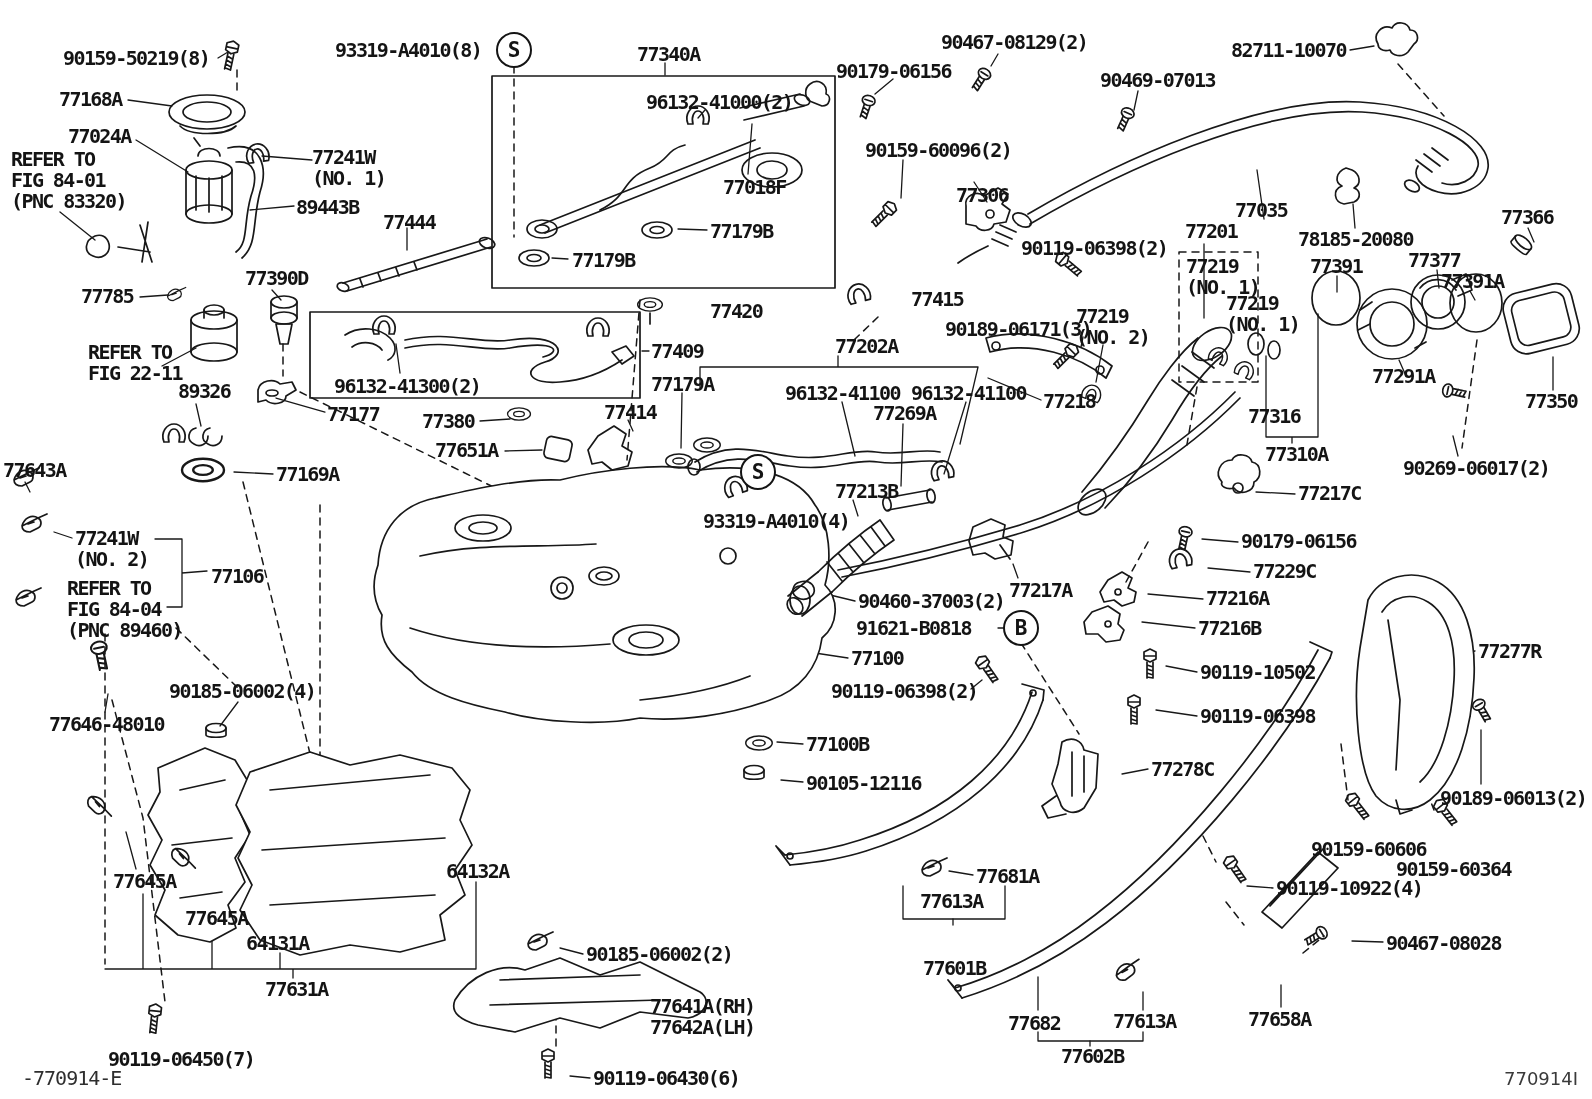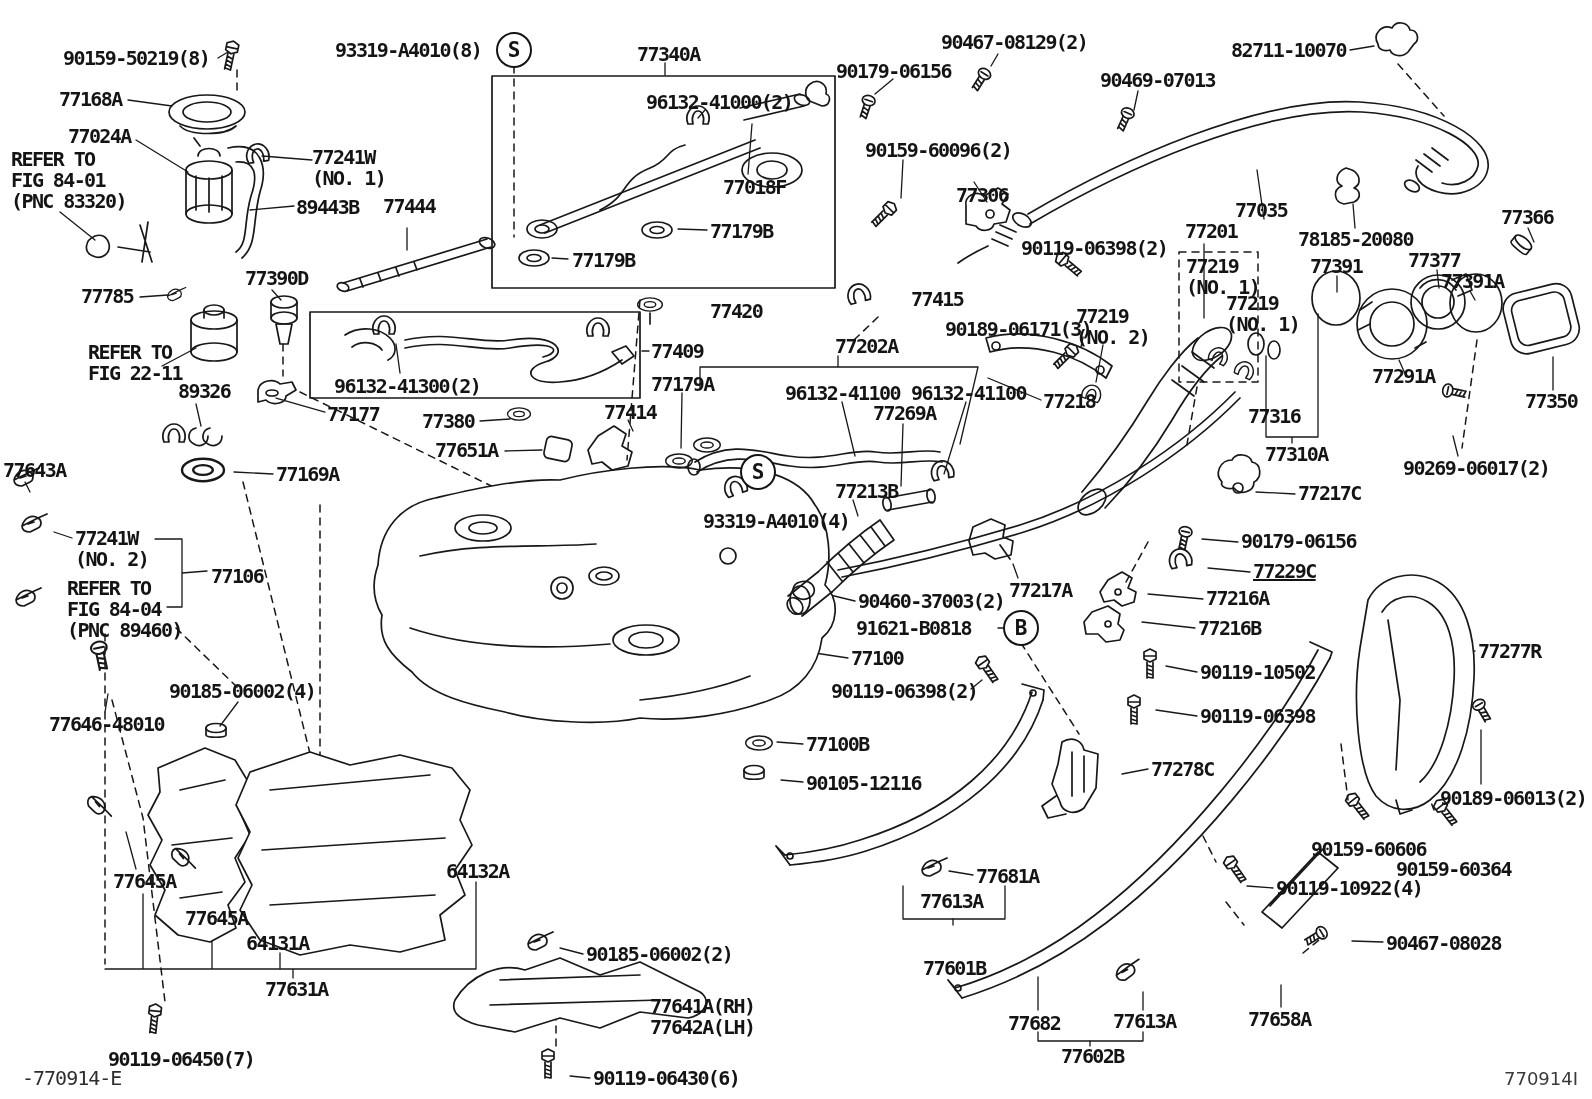--- a/index.html
+++ b/index.html
@@ -313,21 +313,21 @@
   <div id="labels">
       <div class="plabel" style="left: 63px; top: 48px;">90159-50219(8)</div>
       <div class="plabel" style="left: 59px; top: 89px;">77168A</div>
       <div class="plabel" style="left: 68px; top: 126px;">77024A</div>
       <div class="plabel" style="left: 11px; top: 149px;">REFER TO
 FIG 84-01
 (PNC 83320)</div>
       <div class="plabel" style="left: 312px; top: 147px;">77241W
 (NO. 1)</div>
       <div class="plabel" style="left: 296px; top: 197px;">89443B</div>
-      <div class="plabel" style="left: 383px; top: 196px; text-align: right;">77444</div>
+      <div class="plabel" style="left: 383px; top: 212px; text-align: right;">77444</div>
       <div class="plabel" style="left: 335px; top: 40px;">93319-A4010(8)</div>
       <div class="plabel" style="left: 637px; top: 44px;">77340A</div>
       <div class="plabel" style="left: 646px; top: 92px;">96132-41000(2)</div>
       <div class="plabel" style="left: 723px; top: 177px;">77018F</div>
       <div class="plabel" style="left: 710px; top: 221px;">77179B</div>
       <div class="plabel" style="left: 572px; top: 250px;">77179B</div>
       <div class="plabel" style="left: 941px; top: 32px;">90467-08129(2)</div>
       <div class="plabel" style="left: 836px; top: 61px;">90179-06156</div>
       <div class="plabel" style="left: 1100px; top: 70px;">90469-07013</div>
       <div class="plabel" style="left: 1231px; top: 40px;">82711-10070</div>
@@ -379,21 +379,21 @@
       <div class="plabel" style="left: 604px; top: 402px;">77414</div>
       <div class="plabel" style="left: 422px; top: 411px;">77380</div>
       <div class="plabel" style="left: 435px; top: 440px;">77651A</div>
       <div class="plabel" style="left: 1372px; top: 366px;">77291A</div>
       <div class="plabel" style="left: 1248px; top: 406px;">77316</div>
       <div class="plabel" style="left: 1265px; top: 444px;">77310A</div>
       <div class="plabel" style="left: 1525px; top: 391px;">77350</div>
       <div class="plabel" style="left: 1403px; top: 458px;">90269-06017(2)</div>
       <div class="plabel" style="left: 1298px; top: 483px;">77217C</div>
       <div class="plabel" style="left: 1241px; top: 531px;">90179-06156</div>
-      <div class="plabel" style="left: 1253px; top: 561px; text-decoration: underline;">77229C</div>
+      <div class="plabel" style="left: 1253px; top: 561px;">77229C</div>
       <div class="plabel" style="left: 1206px; top: 588px;">77216A</div>
       <div class="plabel" style="left: 1198px; top: 618px;">77216B</div>
       <div class="plabel" style="left: 1200px; top: 662px;">90119-10502</div>
       <div class="plabel" style="left: 1200px; top: 706px;">90119-06398</div>
       <div class="plabel" style="left: 1009px; top: 580px;">77217A</div>
       <div class="plabel" style="left: 858px; top: 591px;">90460-37003(2)</div>
       <div class="plabel" style="left: 856px; top: 618px; text-align: center;">91621-B0818</div>
       <div class="plabel" style="left: 851px; top: 648px;">77100</div>
       <div class="plabel" style="left: 831px; top: 681px;">90119-06398(2)</div>
       <div class="plabel" style="left: 806px; top: 734px;">77100B</div>

